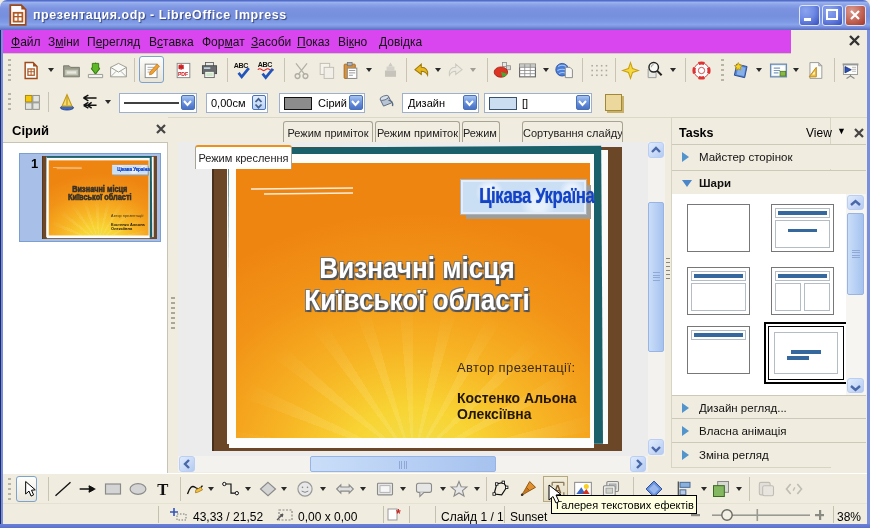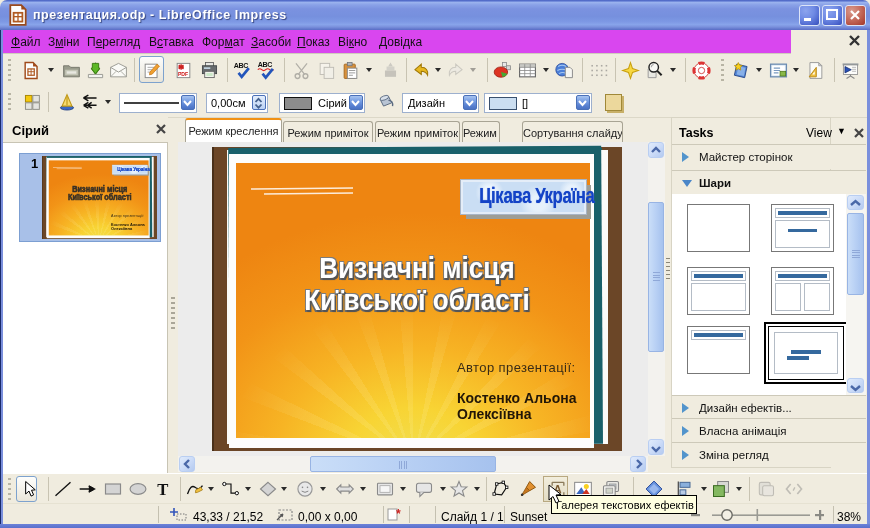--- a/index.html
+++ b/index.html
@@ -616,21 +616,21 @@
           <div class="su-author">Автор презентації:</div>
           <div class="su-name">Костенко Альона<br>Олексіївна</div>
         </div>
       </div>
     </div>
   </div>
 
   <div class="abs" style="left:171px;top:297px;width:4px;height:34px;background:repeating-linear-gradient(to bottom,#aaa698 0 1.5px,transparent 1.5px 5px);"></div>
   <div class="abs" style="left:666px;top:258px;width:4px;height:24px;background:repeating-linear-gradient(to bottom,#8a8678 0 1.5px,transparent 1.5px 4px);"></div>
   <div class="abs" id="tabs">
-    <div class="tab" id="tab0" style="left:7px;width:97px;">Режим креслення</div>
+    <div class="tab" id="tab0" style="left:17px;width:97px;margin-top:27px;">Режим креслення</div>
     <div class="tab" style="left:105px;width:90px;">Режим приміток</div>
     <div class="tab" style="left:197px;width:85px;">Режим приміток</div>
     <div class="tab" style="left:284px;width:38px;">Режим тез</div>
     <div class="tab" style="left:344px;width:101px;">Сортування слайду</div>
   </div>
 
   <div class="abs" id="canvas">
     <div class="sunset" style="left:34px;top:5px;">
       <div class="su-brown"></div>
         <div class="su-teal2"></div>
@@ -746,21 +746,21 @@
           </div>
         <div class="sbtn" style="left:1px;top:184px;width:17px;height:15px;">
             <svg width="15" height="13" style="position:absolute;left:0;top:2px">
               <path d="M3 5 L7.5 9 L12 5" fill="none" stroke="#4a68a8" stroke-width="2.4"></path>
             </svg>
           </div>
       </div>
     </div>
     <div class="trow" style="top:277px;">
         <i class="tri tri-r"></i>
-        <span>Дизайн ефектів...</span>
+        <span>Дизайн регляд...</span>
       </div>
     <div class="trow" style="top:300px;">
         <i class="tri tri-r"></i>
         <span>Власна анімація</span>
       </div>
     <div class="trow" style="top:324px;">
         <i class="tri tri-r"></i>
         <span>Зміна регляд</span>
       </div>
   </div>

